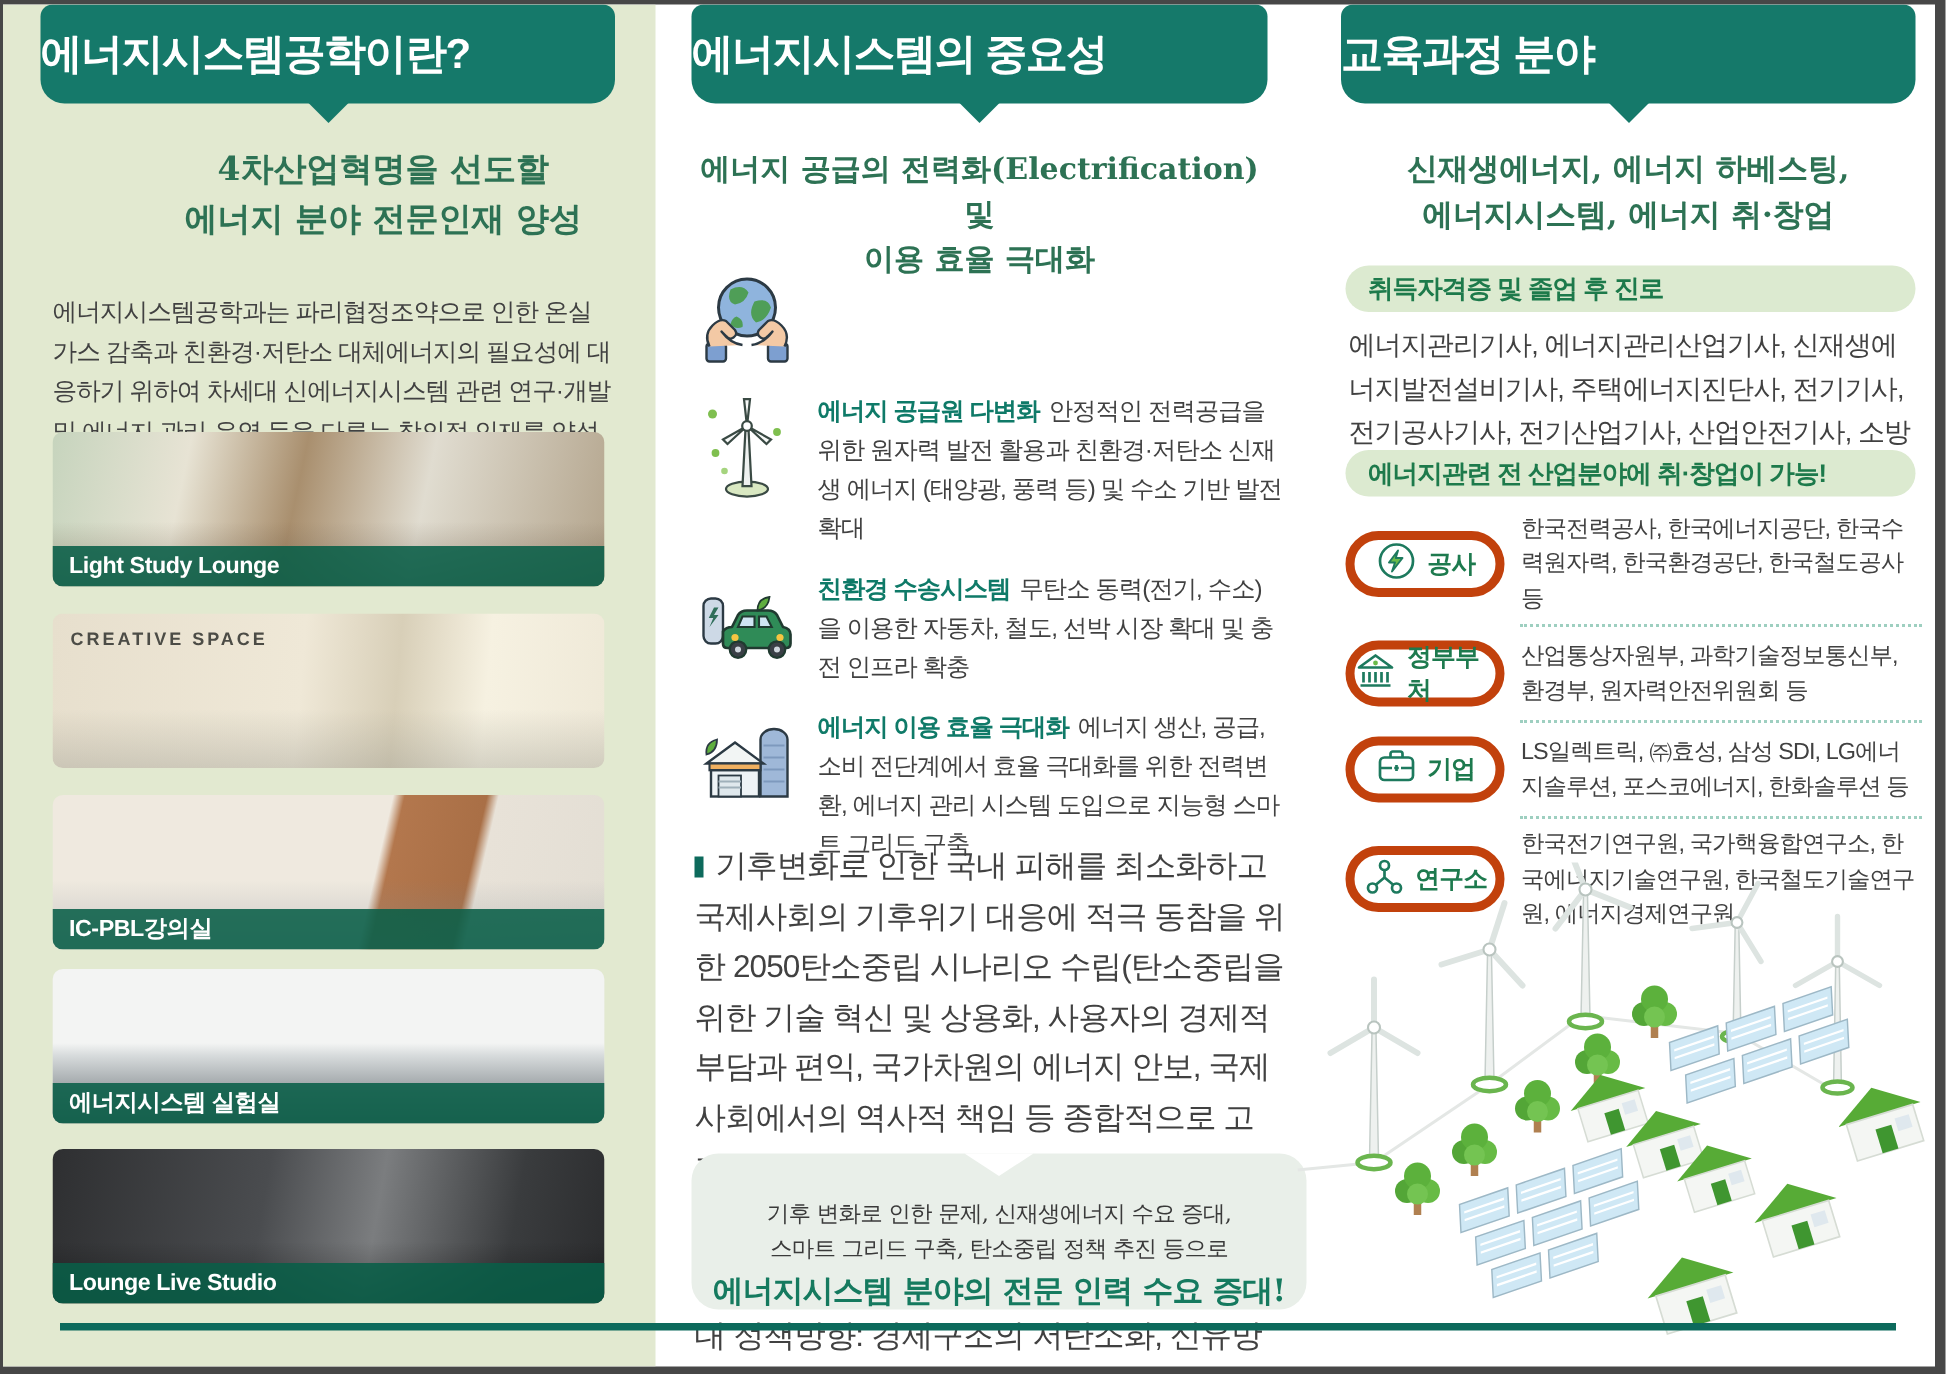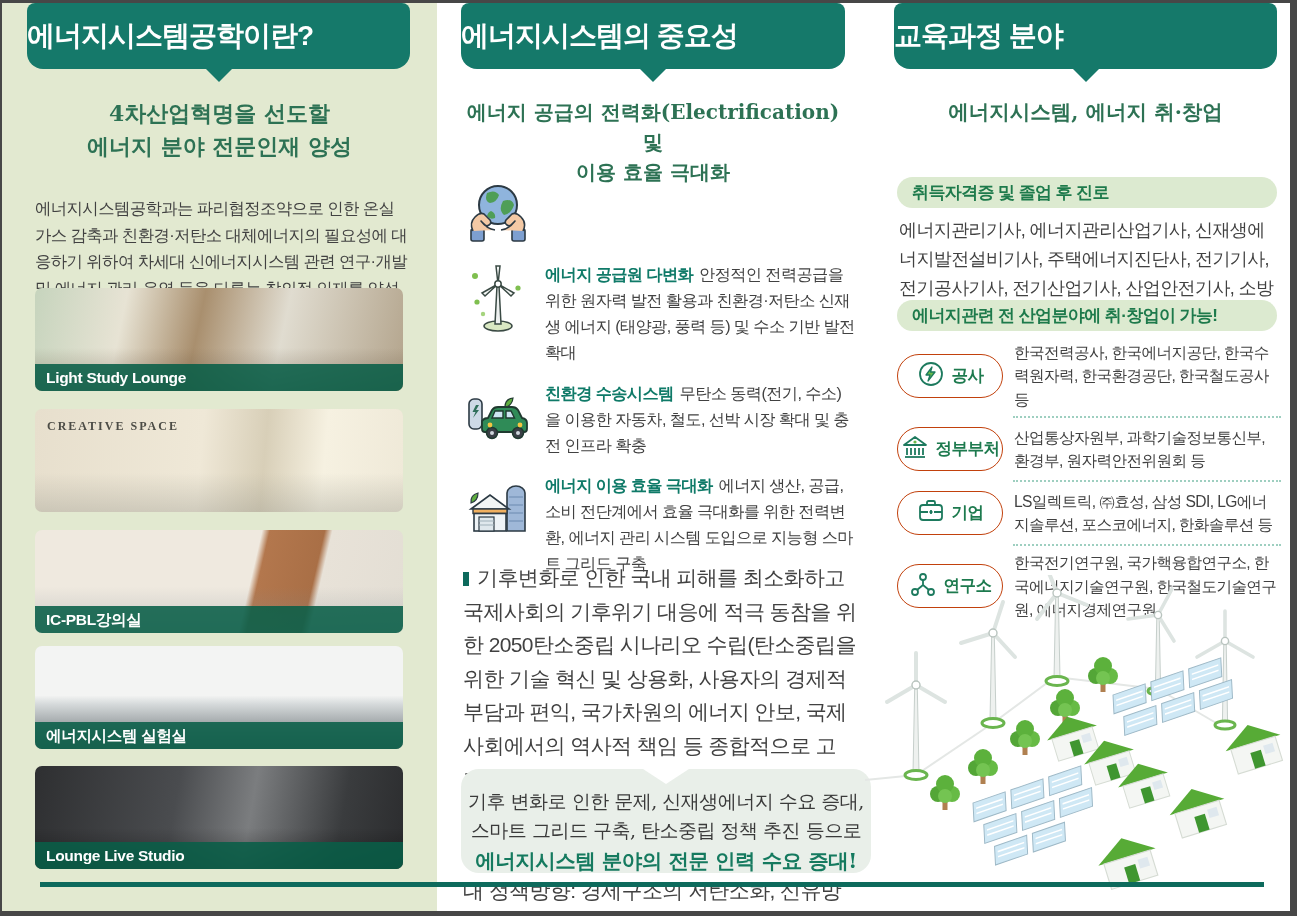--- a/index.html
+++ b/index.html
@@ -32,21 +32,21 @@
   }
   .col-sub{
     position:absolute;top:94px;text-align:center;
     font-family:"DejaVu Serif","Liberation Serif",serif;
     font-weight:700;color:var(--subgreen);line-height:1.5;
   }
 
   
   .left-panel{position:absolute;left:0;top:0;width:435px;height:908px;background:var(--pale);}
   .left-banner{left:25px;width:383px;}
-  .left-sub{left:0;width:435px;font-size:22px;}
+  .left-sub{left:0;width:435px;font-size:22px;padding-left:36px;}
   .left-body{
     position:absolute;left:33px;top:192px;width:374px;
     font-size:16.4px;line-height:1.62;color:var(--body-text);letter-spacing:-0.6px;
   }
   .photo{
     position:absolute;left:33px;width:368px;height:103px;border-radius:7px;overflow:hidden;
     background:#ccc;
   }
   .photo .plabel{
     position:absolute;left:0;bottom:0;width:100%;height:27px;line-height:27px;
@@ -90,21 +90,21 @@
   .callout{
     position:absolute;left:459px;top:766px;width:410px;height:104px;border-radius:18px;
     background:#e9efe9;text-align:center;
     font-family:"DejaVu Serif","Liberation Serif",serif;
   }
   .callout::before{
     content:"";position:absolute;top:0;left:50%;transform:translateX(-50%);
     border-left:23px solid transparent;border-right:23px solid transparent;
     border-top:15px solid #ffffff;
   }
-  .callout .c12{margin-top:18px;font-size:19px;color:#3a3a3a;line-height:1.5;letter-spacing:-0.5px;}
+  .callout .c12{margin-top:29px;font-size:15px;color:#3a3a3a;line-height:1.5;letter-spacing:-0.5px;}
   .callout .c3{font-size:20.5px;color:#157a5f;font-weight:800;margin-top:3px;letter-spacing:-0.5px;}
 
   .bottom-line{position:absolute;left:38px;top:879px;width:1224px;height:5px;background:var(--deepgreen);}
 
   
   .right-banner{left:892px;width:383px;}
   .right-sub{left:892px;width:383px;font-size:20.5px;}
   .pill{
     position:absolute;left:895px;width:380px;height:31px;border-radius:16px;
     background:var(--pill-bg);color:var(--pill-text);font-weight:800;font-size:17px;
@@ -112,21 +112,21 @@
   }
   .pill1{top:174px;}
   .pill2{top:297px;}
   .cert-text{
     position:absolute;left:897px;top:213px;width:378px;
     font-size:18px;line-height:1.62;color:var(--body-text);letter-spacing:-0.6px;
   }
   .rows{position:absolute;left:895px;top:338px;width:384px;}
   .crow{display:flex;align-items:center;min-height:52px;}
   .capsule{
-    flex:0 0 106px;width:106px;height:44px;border:1px solid #c2410c;border-radius:23px;
+    flex:0 0 106px;width:106px;height:44px;border:6px solid #c2410c;border-radius:23px;
     background:#fff;display:flex;align-items:center;justify-content:center;gap:7px;
     box-sizing:border-box;
   }
   .capsule .clabel{color:#1d7a4e;font-weight:800;font-size:16.5px;letter-spacing:-0.5px;}
   .crow .rtext{flex:1;margin-left:11px;font-size:15.6px;line-height:1.5;color:var(--body-text);letter-spacing:-0.6px;}
   .rowsep{border-bottom:2px dotted #9ecfc0;margin:5px 0 5px 116px;}
 
   .illus{position:absolute;left:863px;top:572px;}
 </style>
 </head>
@@ -143,21 +143,21 @@
   <div class="col-sub left-sub">
     <div>4차산업혁명을 선도할</div>
     <div>에너지 분야 전문인재 양성</div>
   </div>
 
   <div class="left-body">에너지시스템공학과는 파리협정조약으로 인한 온실가스 감축과 친환경·저탄소 대체에너지의 필요성에 대응하기 위하여 차세대 신에너지시스템 관련 연구·개발 및 에너지 관리·운영 등을 다루는 창의적 인재를 양성합니다.</div>
 
   <div class="photo ph1" style="top:285px;">
     <div class="plabel">Light Study Lounge</div>
   </div>
-  <div class="photo ph2" style="top:406px;font-family:Liberation Serif, serif;">
+  <div class="photo ph2" style="top:406px;">
     <div class="ptext">CREATIVE SPACE</div>
   </div>
   <div class="photo ph3" style="top:527px;text-decoration:underline;">
     <div class="plabel">IC-PBL강의실</div>
   </div>
   <div class="photo ph4" style="top:643px;">
     <div class="plabel">에너지시스템 실험실</div>
   </div>
   <div class="photo ph5" style="top:763px;">
     <div class="plabel">Lounge Live Studio</div>
@@ -260,20 +260,21 @@
       <div>스마트 그리드 구축, 탄소중립 정책 추진 등으로</div>
     </div>
     <div class="c3">에너지시스템 분야의 전문 인력 수요 증대!</div>
   </div>
 
   <div class="banner right-banner">
     <span>교육과정 분야</span>
   </div>
 
   <div class="col-sub right-sub">
+    <div>신재생에너지, 에너지 하베스팅,</div>
     <div>에너지시스템, 에너지 취·창업</div>
   </div>
 
   <div class="pill pill1">취득자격증 및 졸업 후 진로</div>
   <div class="cert-text">에너지관리기사, 에너지관리산업기사, 신재생에너지발전설비기사, 주택에너지진단사, 전기기사, 전기공사기사, 전기산업기사, 산업안전기사, 소방설비기사</div>
   <div class="pill pill2">에너지관련 전 산업분야에 취·창업이 가능!</div>
 
   <div class="rows">
 
     <div class="crow">

